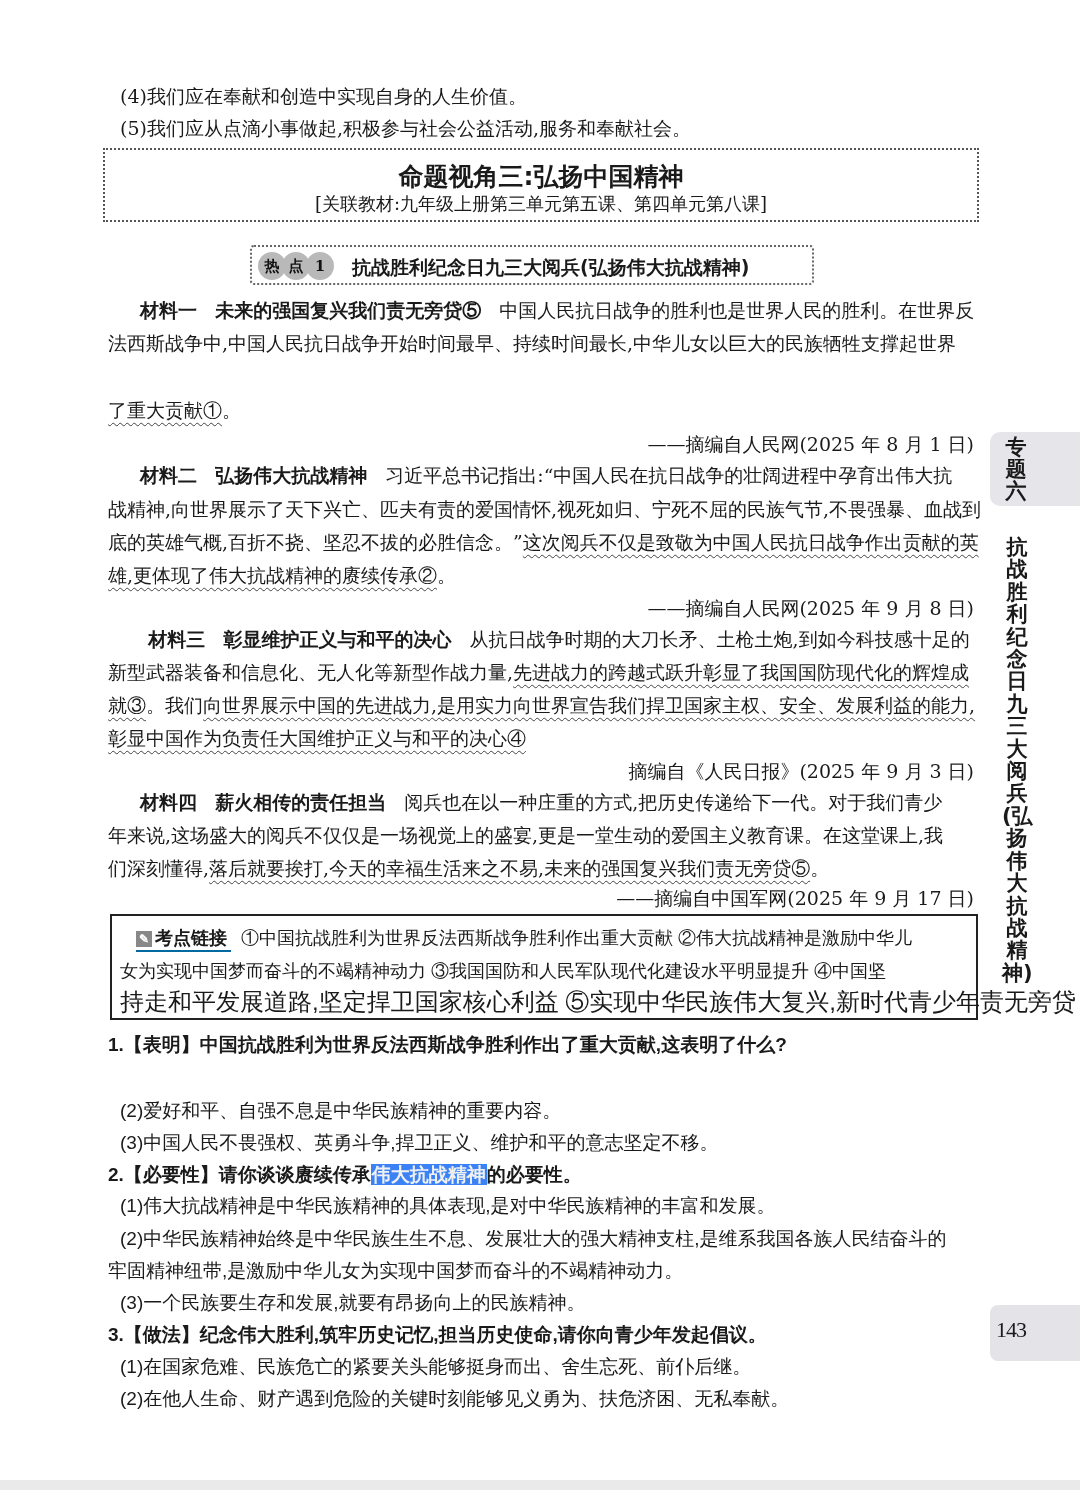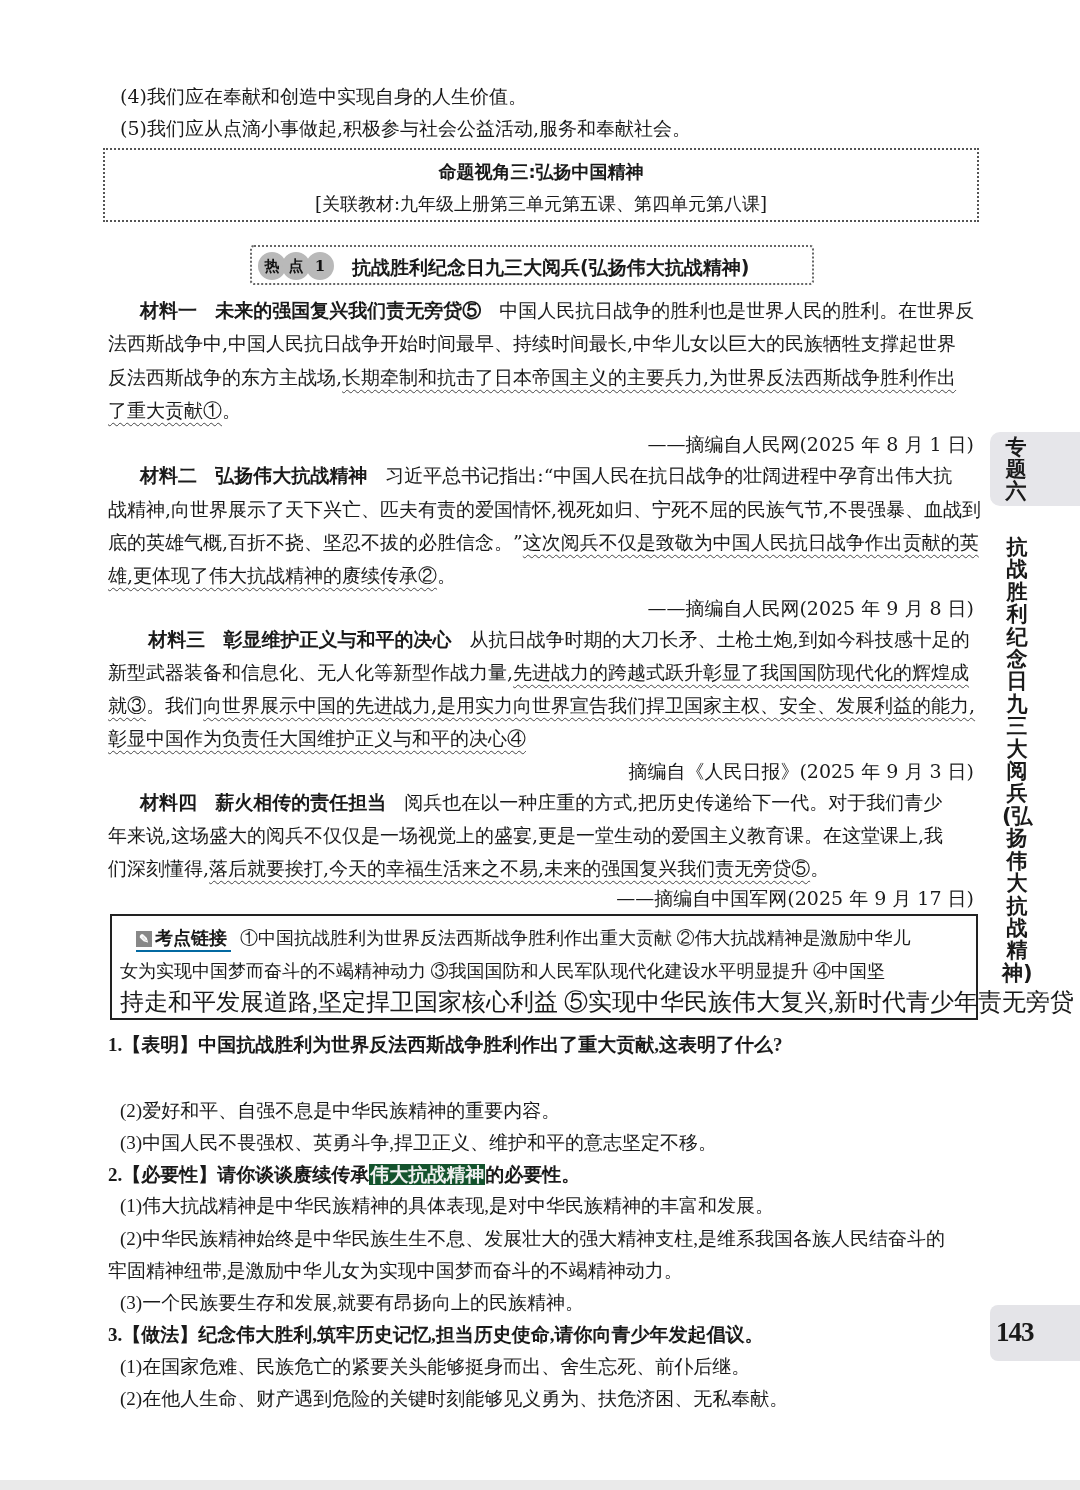--- a/index.html
+++ b/index.html
@@ -2,33 +2,33 @@
 <html><head>
 <meta charset="utf-8">
 <style>
   html, body { margin:0; padding:0; }
   body {
     width:1080px; height:1490px; background:#ffffff; position:relative; overflow:hidden;
     font-family: "DejaVu Serif", "Liberation Serif", serif; color:#1a1a1a;
   }
   .page { position:absolute; left:0; top:0; width:1080px; height:1490px; }
   .line { position:absolute; left:108px; width:870px; font-size:19px; line-height:24px; white-space:nowrap; }
-  .sans { font-family: Liberation Serif, serif; }
+  .sans { font-family: Liberation Sans, sans-serif; }
   .bold { font-weight:bold; }
   .indent { left:120px; }
   .para-indent { left:140px; }
   .right { text-align:right; left:108px; width:866px; }
   .wavy { text-decoration: underline wavy #444; text-decoration-thickness:1px; text-underline-offset:5px; }
 
   .section-box {
     position:absolute; left:103px; top:148px; width:876px; height:74px;
     border:2px dotted #555; box-sizing:border-box;
   }
   .section-title { position:absolute; left:0; width:100%; top:10px; text-align:center;
-    font-family:"DejaVu Sans","Liberation Sans",sans-serif; font-weight:bold; font-size:18px; }
+    font-family:"DejaVu Sans","Liberation Sans",sans-serif; font-weight:bold; font-size:25px; }
   .section-sub { position:absolute; left:0; width:100%; top:42px; text-align:center; font-size:18px; }
 
   .hot-box {
     position:absolute; left:250px; top:245px; width:564px; height:40px;
     border:2px dotted #666; border-radius:4px; box-sizing:border-box;
   }
   .hot-badge { position:absolute; left:6px; top:5px; height:28px; display:flex; gap:0; }
   .hot-badge span {
     display:inline-block; width:28px; height:28px; border-radius:50%;
     background:#b9b9b9; color:#111; text-align:center; line-height:28px;
@@ -39,38 +39,38 @@
     font-family:"DejaVu Sans","Liberation Sans",sans-serif; white-space:nowrap; }
 
   .link-box {
     position:absolute; left:110px; top:914px; width:868px; height:106px;
     border:2px solid #222; box-sizing:border-box;
   }
   .link-box .line { left:8px; width:852px; }
   .link-label { display:inline-block; border-bottom:2px solid #0369a1; font-weight:bold; padding-right:4px;margin-left:16px; }
   .pin-icon { display:inline-block; width:16px; height:16px; background:#888; color:#fff; font-size:12px; line-height:16px; text-align:center; margin-right:3px; vertical-align:1px; }
 
-  .hl { background:#14532d; color:#f0f0f0; padding:0 1px; }
+  .hl { background:#3b82f6; color:#f0f0f0; padding:0 1px; }
 
   .side-tab {
     position:absolute; left:990px; top:432px; width:90px; height:74px;
     background:#e6e6ea; border-radius:10px 0 0 10px;
   }
   .side-tab-text { position:absolute; left:14px; top:4px; width:24px; font-size:21px; line-height:22px;
     font-family:"DejaVu Sans","Liberation Sans",sans-serif; font-weight:bold; text-align:center; }
   .side-vert {
     position:absolute; left:1002px; top:536px; width:30px; font-size:21px; line-height:22.4px;
     font-family:"DejaVu Sans","Liberation Sans",sans-serif; font-weight:bold; text-align:center;
     word-break:break-all;
   }
   .page-tab {
     position:absolute; left:990px; top:1305px; width:90px; height:56px;
     background:#e4e4e8; border-radius:8px 0 0 8px;
   }
-  .page-num { position:absolute; left:6px; top:12px; font-size:27px; font-weight:bold;
+  .page-num { position:absolute; left:6px; top:12px; font-size:22px; font-weight:normal;
     font-family:"Liberation Serif","DejaVu Serif",serif; letter-spacing:-1px; }
   .footer-bar { position:absolute; left:0; top:1480px; width:1080px; height:10px; background:#eaeaea; }
 </style>
 </head>
 <body>
 
 <div class="page">
 
   <div class="line indent" style="top:84px;">(4)我们应在奉献和创造中实现自身的人生价值。</div>
   <div class="line indent" style="top:116px;">(5)我们应从点滴小事做起,积极参与社会公益活动,服务和奉献社会。</div>
@@ -88,21 +88,20 @@
     </div>
     <div class="hot-title">抗战胜利纪念日九三大阅兵(弘扬伟大抗战精神)</div>
   </div>
 
   <div class="line para-indent" style="top:298px; width:838px;">
     <span class="sans bold">材料一</span>&nbsp;&nbsp;
     <span class="sans bold">未来的强国复兴我们责无旁贷⑤</span>&nbsp;&nbsp;
     <span>中国人民抗日战争的胜利也是世界人民的胜利。在世界反</span>
   </div>
   <div class="line" style="top:331px;"><span>法西斯战争中,中国人民抗日战争开始时间最早、持续时间最长,中华儿女以巨大的民族牺牲支撑起世界</span></div>
-  <div class="line" style="top:365px;"><span>反法西斯战争的东方主战场,</span><span class="wavy">长期牵制和抗击了日本帝国主义的主要兵力,为世界反法西斯战争胜利作出</span></div>
   <div class="line" style="top:398px;"><span class="wavy">了重大贡献①</span><span>。</span></div>
   <div class="line right" style="top:432px;">——摘编自人民网(2025 年 8 月 1 日)</div>
 
   <div class="line para-indent" style="top:463px; width:838px;">
     <span class="sans bold">材料二</span>&nbsp;&nbsp;
     <span class="sans bold">弘扬伟大抗战精神</span>&nbsp;&nbsp;
     <span>习近平总书记指出:“中国人民在抗日战争的壮阔进程中孕育出伟大抗</span>
   </div>
   <div class="line" style="top:497px;"><span>战精神,向世界展示了天下兴亡、匹夫有责的爱国情怀,视死如归、宁死不屈的民族气节,不畏强暴、血战到</span></div>
   <div class="line" style="top:530px;"><span>底的英雄气概,百折不挠、坚忍不拔的必胜信念。”</span><span class="wavy">这次阅兵不仅是致敬为中国人民抗日战争作出贡献的英</span></div>

